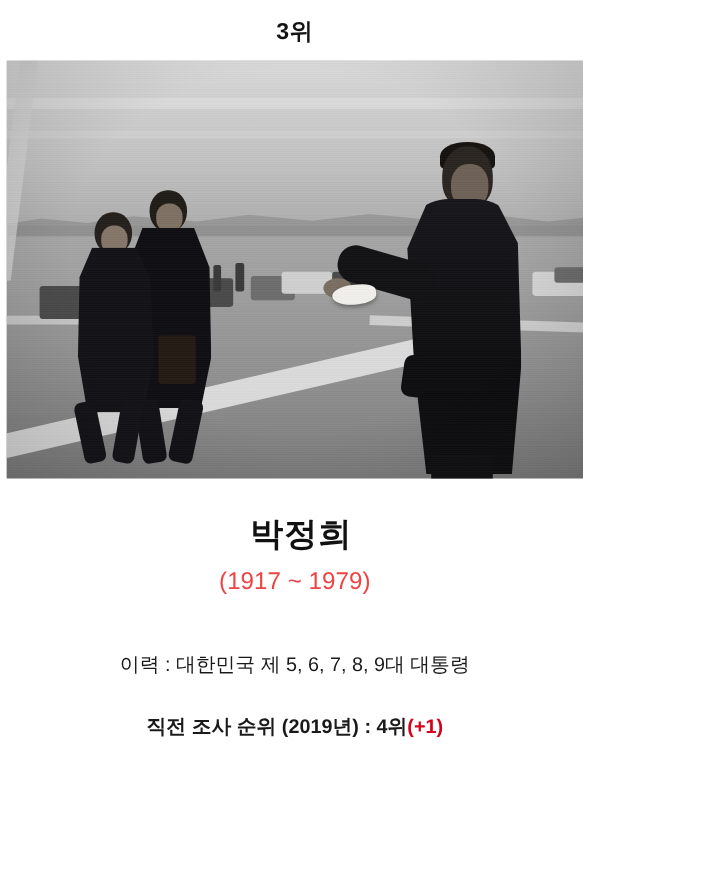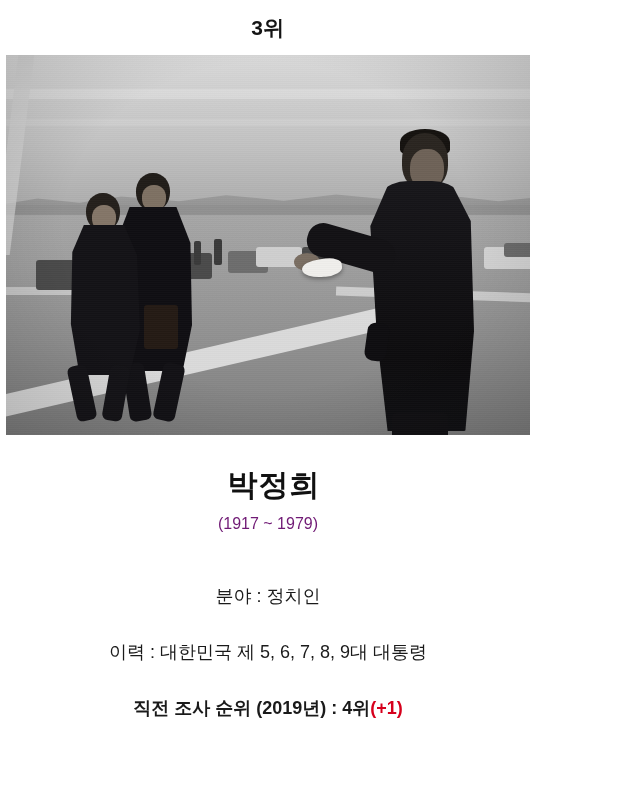--- a/index.html
+++ b/index.html
@@ -192,24 +192,24 @@
   .person-name {
     font-size: 30px;
     font-weight: bold;
     margin-top: 30px;
     letter-spacing: 1px;
     text-align: center;
     color: #111;
     margin-left: 12px;
   }
   .person-years {
-    font-size: 16px;
+    font-size: 22px;
     margin-top: 9px;
     text-align: center;
-    color: #701a75;
+    color: #ef4444;
   }
   .details {
     margin-top: 50px;
     width: 100%;
     text-align: center;
   }
   .detail-line {
     font-size: 18px;
     line-height: 1.45;
     margin: 0 0 30px 0;
@@ -289,18 +289,17 @@
     <div class="white-obj"></div>
 
     <div class="grain"></div>
     <div class="vignette"></div>
   </div>
 
   <div class="person-name">박정희</div>
   <div class="person-years">(1917 ~ 1979)</div>
 
   <div class="details">
-    <p class="detail-line">분야 : 정치인</p>
     <p class="detail-line">이력 : 대한민국 제 5, 6, 7, 8, 9대 대통령</p>
     <p class="detail-line"><span>직전 조사 순위 (2019년) : 4위</span><span class="delta">(+1)</span></p>
   </div>
 
 </div>
 
 </body></html>

